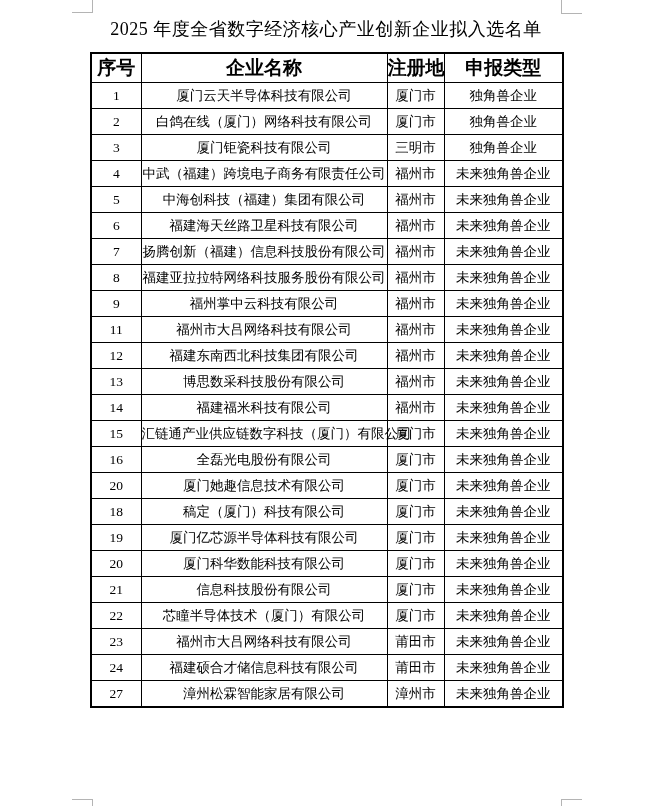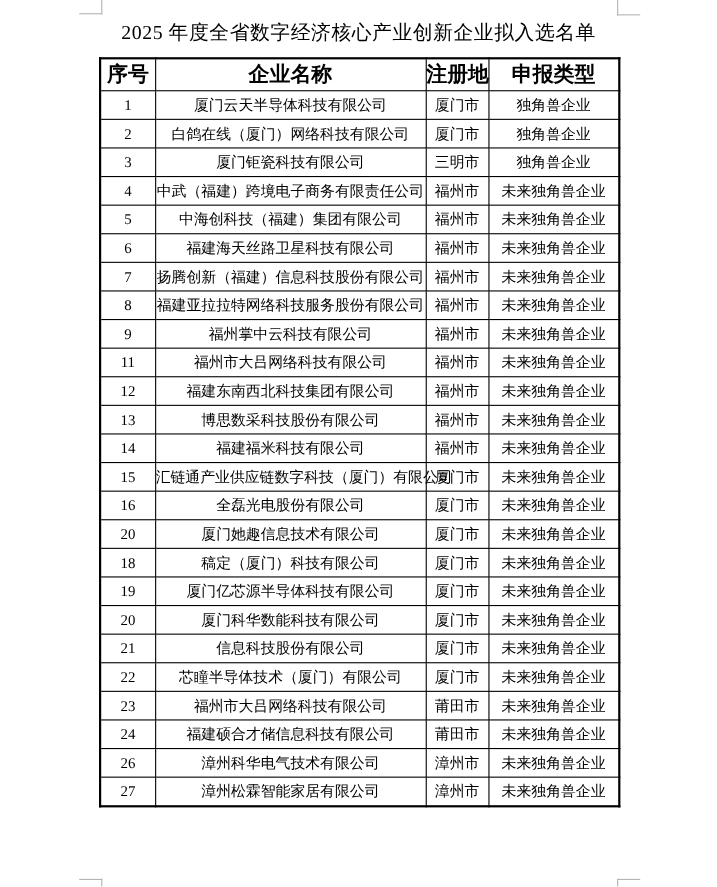--- a/index.html
+++ b/index.html
@@ -230,25 +230,19 @@
     <td>莆田市</td>
     <td>未来独角兽企业</td>
   </tr>
       <tr>
     <td>24</td>
     <td>福建硕合才储信息科技有限公司</td>
     <td>莆田市</td>
     <td>未来独角兽企业</td>
   </tr>
       <tr>
-    <td>26</td>
-    <td>漳州科华电气技术有限公司</td>
-    <td>漳州市</td>
-    <td>未来独角兽企业</td>
-  </tr>
-      <tr>
     <td>27</td>
     <td>漳州松霖智能家居有限公司</td>
     <td>漳州市</td>
     <td>未来独角兽企业</td>
   </tr>
     </tbody>
 </table>
 
 </body></html>

